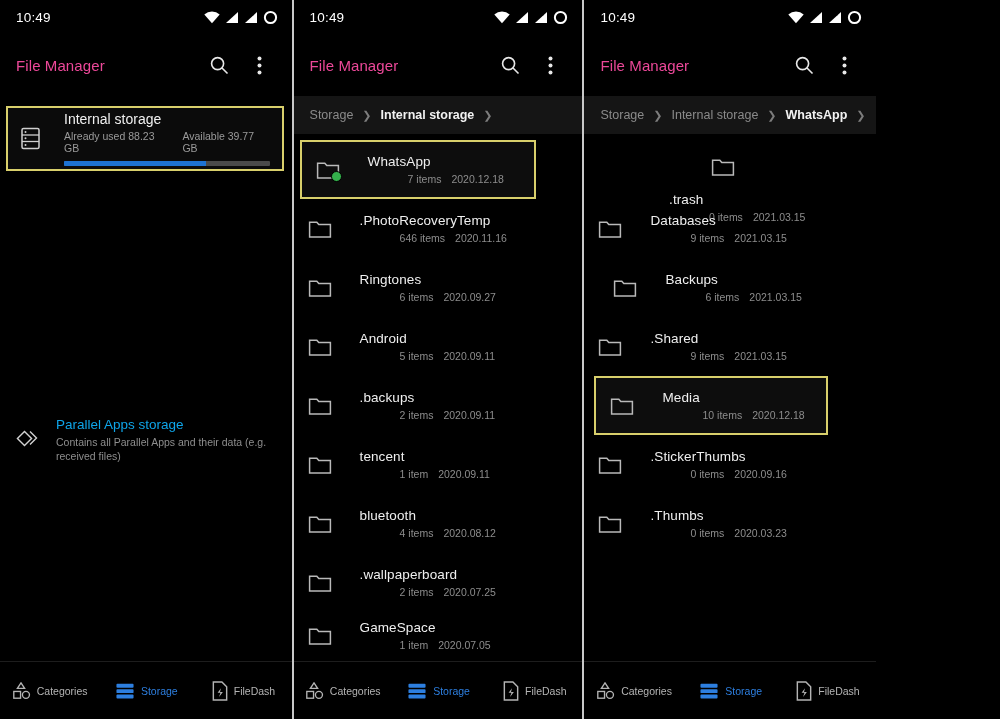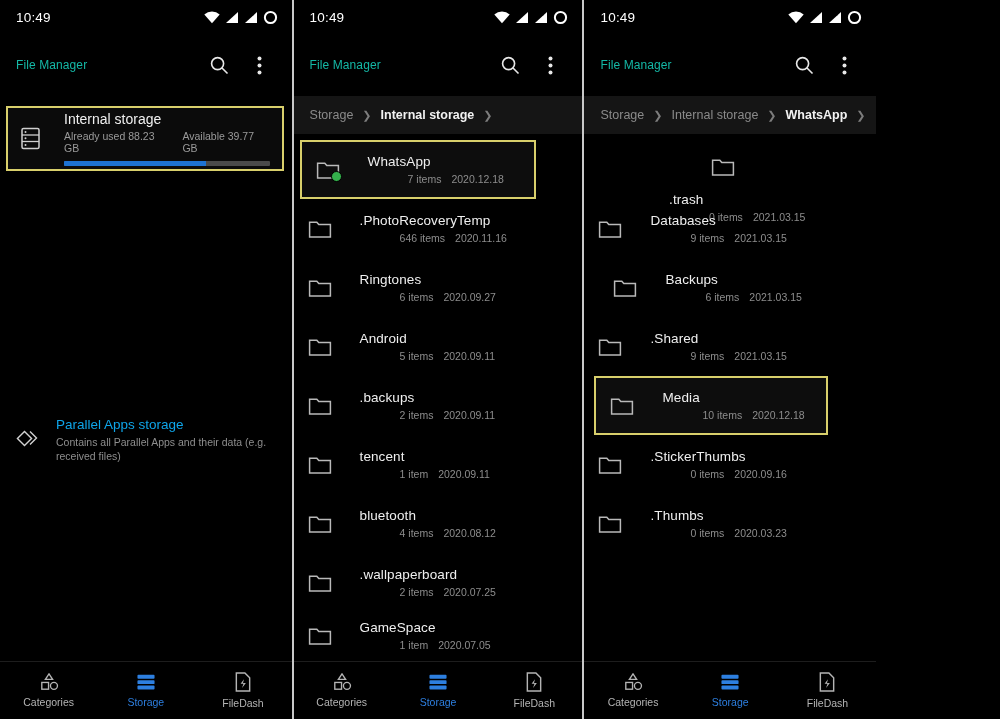--- a/index.html
+++ b/index.html
@@ -27,21 +27,21 @@
   .clock { font-size: 13.5px; color: #fff; letter-spacing: .2px; }
   .sysicons { display: flex; align-items: center; gap: 5px; }
   .sysicons svg { display: block; }
 
   
   .appbar {
     height: 62px; flex: 0 0 62px;
     display: flex; align-items: center;
     padding: 0 12px 0 16px;
   }
-  .apptitle { font-size: 12px; color: #14b8a6; flex: 1; letter-spacing: .1px; }
+  .apptitle { font-size: 15px; color: #ec4899; flex: 1; letter-spacing: .1px; }
   .barbtn {
     width: 40px; height: 40px;
     display: flex; align-items: center; justify-content: center;
     cursor: pointer;
   }
 
   
   .crumbbar {
     height: 38px; flex: 0 0 38px;
     background: #151515;
@@ -113,22 +113,22 @@
     left: 29px; bottom: 15px;
   }
 
   
   .bottomnav {
     flex: 0 0 58px; height: 58px;
     border-top: 1px solid #1d1d1d;
     display: flex; align-items: center;
   }
   .navitem {
-    flex: 1; display: flex; flex-direction: column;
-    align-items: center; gap: 5px;
+    flex: 1; display: flex; flex-direction: row;
+    align-items: center; justify-content: center; gap: 5px;
     cursor: pointer;
   }
   .navlabel { font-size: 10.5px; color: #b4b4b4; }
   .navitem.active .navlabel { color: #2d7fe0; }
 </style>
 </head>
 <body>
 
 <div class="screens">
 

